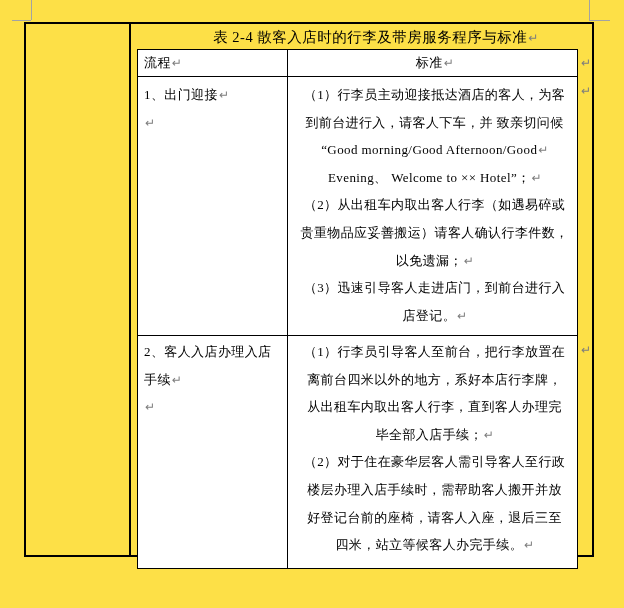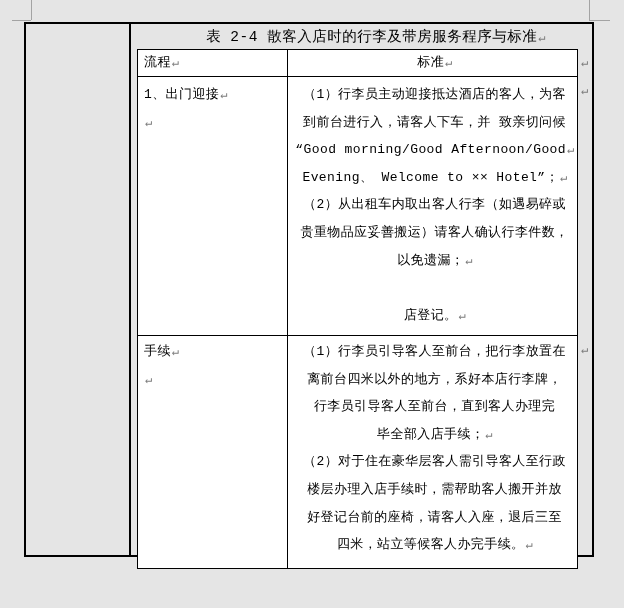--- a/index.html
+++ b/index.html
@@ -1,19 +1,19 @@
 <!DOCTYPE html>
 <html><head>
 <meta charset="utf-8">
 <style>
   * { margin:0; padding:0; box-sizing:border-box; }
   html,body { background:#ffffff; }
   .page {
-    position:relative; width:624px; height:608px; background:#e5e5e5;
-    font-family:Liberation Mono, monospace;
+    position:relative; width:624px; height:608px; background:#fde047;
+    font-family:Liberation Serif, serif;
     color:#000000; overflow:hidden;padding-left:32px;
   }
   .crop { position:absolute; background:#a3a3a3; }
   .outer-table {
     position:absolute; left:24px; top:22px; width:570px; height:535px;
     border:2px solid #000000;
   }
   .outer-divider {
     position:absolute; left:103px; top:0; bottom:0; width:2px; background:#000000;
   }
@@ -83,32 +83,33 @@
       <div class="tline"><span></span><span class="mark">↵</span></div>
     </div>
     <div class="cell std pad4 b-b">
       <div class="tline"><span>（1）行李员主动迎接抵达酒店的客人，为客</span><span class="mark"></span></div>
       <div class="tline"><span>到前台进行入，请客人下车，并 致亲切问候</span><span class="mark"></span></div>
       <div class="tline"><span>“Good morning/Good Afternoon/Good</span><span class="mark">↵</span></div>
       <div class="tline"><span>Evening、 Welcome to ×× Hotel”；</span><span class="mark">↵</span></div>
       <div class="tline"><span>（2）从出租车内取出客人行李（如遇易碎或</span><span class="mark"></span></div>
       <div class="tline"><span>贵重物品应妥善搬运）请客人确认行李件数，</span><span class="mark"></span></div>
       <div class="tline"><span>以免遗漏；</span><span class="mark">↵</span></div>
-      <div class="tline"><span class="mark"></span></div>
+      <div class="tline"><span>（3）迅速引导客人走进店门，到前台进行入</span><span class="mark"></span></div>
       <div class="tline"><span>店登记。</span><span class="mark">↵</span></div>
     </div>
 
     <div class="cell proc pad2 b-r">
+      <div class="tline"><span>2、客人入店办理入店</span><span class="mark"></span></div>
       <div class="tline"><span>手续</span><span class="mark">↵</span></div>
       <div class="tline"><span></span><span class="mark">↵</span></div>
     </div>
     <div class="cell std pad2">
       <div class="tline"><span>（1）行李员引导客人至前台，把行李放置在</span><span class="mark"></span></div>
       <div class="tline"><span>离前台四米以外的地方，系好本店行李牌，</span><span class="mark"></span></div>
-      <div class="tline"><span>行李员引导客人至前台，直到客人办理完</span><span class="mark"></span></div>
+      <div class="tline"><span>从出租车内取出客人行李，直到客人办理完</span><span class="mark"></span></div>
       <div class="tline"><span>毕全部入店手续；</span><span class="mark">↵</span></div>
       <div class="tline"><span>（2）对于住在豪华层客人需引导客人至行政</span><span class="mark"></span></div>
       <div class="tline"><span>楼层办理入店手续时，需帮助客人搬开并放</span><span class="mark"></span></div>
       <div class="tline"><span>好登记台前的座椅，请客人入座，退后三至</span><span class="mark"></span></div>
       <div class="tline"><span>四米，站立等候客人办完手续。</span><span class="mark">↵</span></div>
     </div>
   </div>
 
   <div class="row-end-mark" style="top:50px;">↵</div>
   <div class="row-end-mark" style="top:78px;">↵</div>

